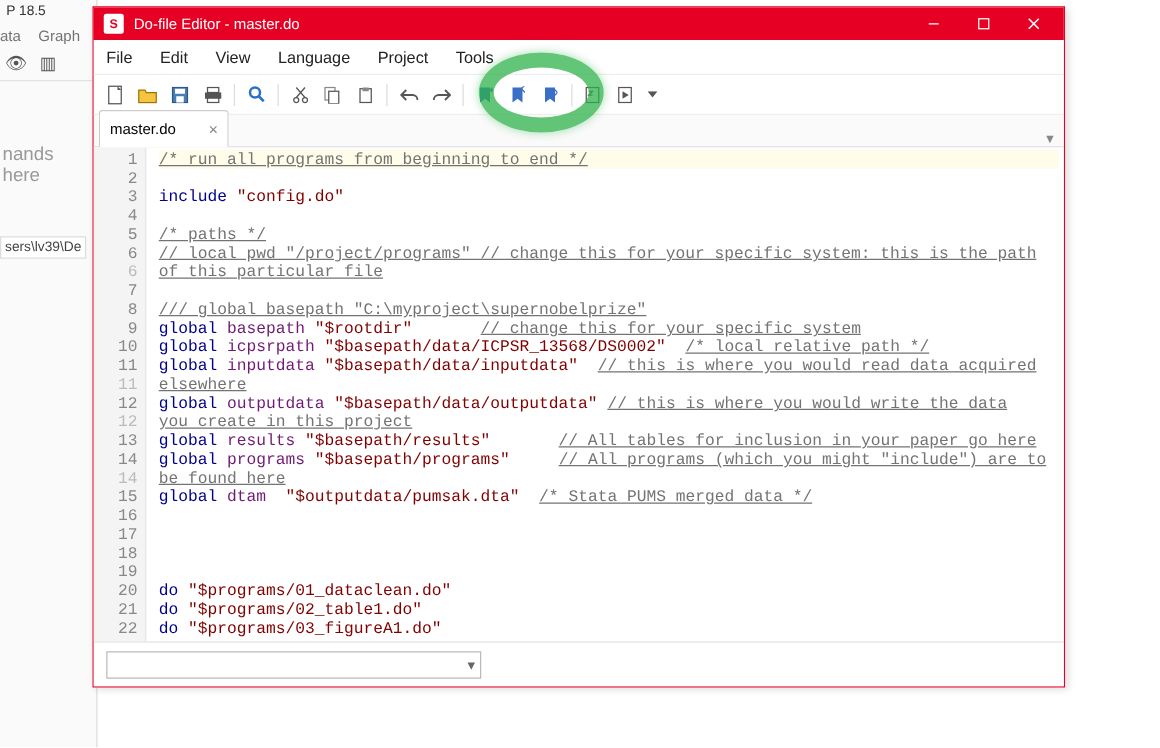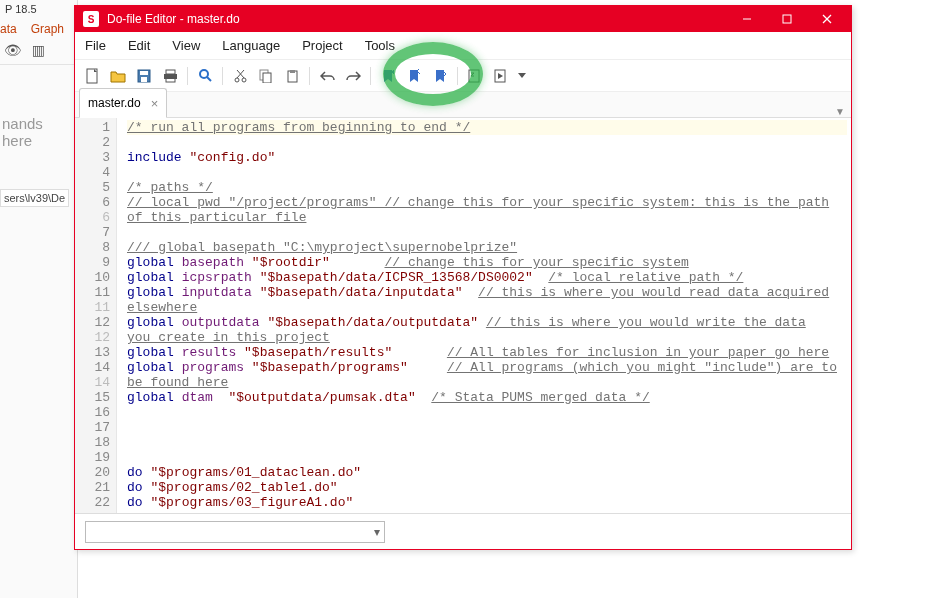--- a/index.html
+++ b/index.html
@@ -1,35 +1,35 @@
 <!DOCTYPE html>
 <html><head>
 <meta charset="utf-8">
 <style>
 * { box-sizing: border-box; margin: 0; padding: 0; }
 body { font-family: "Segoe UI", Tahoma, sans-serif; font-size: 12px; background: #fff; width: 928px; height: 598px; position: relative; overflow: hidden; }
 .bg-left { position: absolute; left: 0; top: 0; width: 78px; height: 598px; border-right: 1px solid #ddd; background: #fafafa; }
-.bg-tabs { display: flex; gap: 14px; padding: 4px 6px 0 0; font-size: 12px; color: #c2410c; }
+.bg-tabs { display: flex; gap: 14px; padding: 4px 6px 0 0; font-size: 12px; color: #737373; }
 .bg-icons { padding: 6px 4px; display: flex; gap: 10px; color:#555; font-size:14px; border-bottom:1px solid #e3e3e3; }
 .bg-hint { margin-top: 46px; color: #999; padding: 4px 2px; font-size: 15px; }
 .bg-path { position: absolute; left: 0; top: 157px; font-size: 11px; background:#fff; border:1px solid #ddd; padding:2px 3px; color:#444;margin-top:32px; }
 
 .editor-window { position: absolute; left: 74px; top: 5px; width: 778px; height: 545px; background: #fff; border: 1px solid #e60023; box-shadow: 2px 2px 6px rgba(0,0,0,0.15); display:flex; flex-direction:column; }
 .titlebar { background: #e60023; color: #fff; height: 26px; display:flex; align-items:center; padding: 0 4px 0 8px; }
 .titlebar .icon { width: 16px; height: 16px; background:#fff; border-radius:2px; margin-right:8px; display:flex; align-items:center; justify-content:center; color:#e60023; font-size:10px; font-weight:bold; }
 .titlebar .title { flex:1; font-size:12px; }
 .titlebar .btn { width: 40px; height: 26px; display:flex; align-items:center; justify-content:center; cursor:pointer; }
 .menubar { background:#fff; height: 28px; display:flex; align-items:center; padding: 0 10px; gap: 22px; font-size:13px; color:#222; border-bottom:1px solid #eee; }
 .menubar span { cursor:pointer; }
 .toolbar { height: 32px; background:#fff; display:flex; align-items:center; padding: 0 6px; gap:4px; border-bottom:1px solid #eee; position:relative; }
 .tb-btn { width: 22px; height: 22px; display:flex; align-items:center; justify-content:center; border-radius:2px; cursor:pointer; color:#555; }
 .tb-sep { width:1px; height:18px; background:#ddd; margin:0 2px; }
 .circle-mark { position:absolute; left: 308px; top: -18px; width: 100px; height: 64px; border: 12px solid #2eb24a; border-radius: 50%; opacity: 0.75; pointer-events:none; box-shadow: 0 0 8px rgba(46,178,74,0.6); }
 .tabbar { height: 26px; background:#fafafa; border-bottom:1px solid #ddd; display:flex; align-items:flex-end; padding-left:4px; }
-.tab { background:#fff; border:1px solid #ccc; border-bottom:1px solid #fff; height:24px; display:flex; align-items:center; padding:14px 8px; gap:10px; font-size:12px; border-radius:3px 3px 0 0; position:relative; top:1px; }
+.tab { background:#fff; border:1px solid #ccc; border-bottom:1px solid #fff; height:24px; display:flex; align-items:center; padding:14px 8px; gap:26px; font-size:12px; border-radius:3px 3px 0 0; position:relative; top:1px; }
 .tab .close { color:#888; cursor:pointer; font-size:13px; }
 .tab-dd { margin-left:auto; margin-right:6px; color:#888; font-size:10px; cursor:pointer; }
 
 .code-area { flex:1; display:flex; overflow:auto; background:#fff; position:relative; }
 .gutter { width:42px; background:#f4f4f4; border-right:1px solid #e6e6e6; text-align:right; padding-right:6px; color:#888; font-family: Consolas, "Courier New", monospace; font-size:13px; line-height:15px; padding-top:2px; }
 .gutln { height:15px; }
 .gutln.wrap { color:#bbb; }
 .code { flex:1; font-family: Consolas, "Courier New", monospace; font-size:13px; line-height:15px; padding:2px 4px 2px 10px; white-space:pre; color:#1a1a1a; }
 .code .line { height:15px; display:block; }
 .code .hl { background:#fffcea; display:block; width:100%; }

